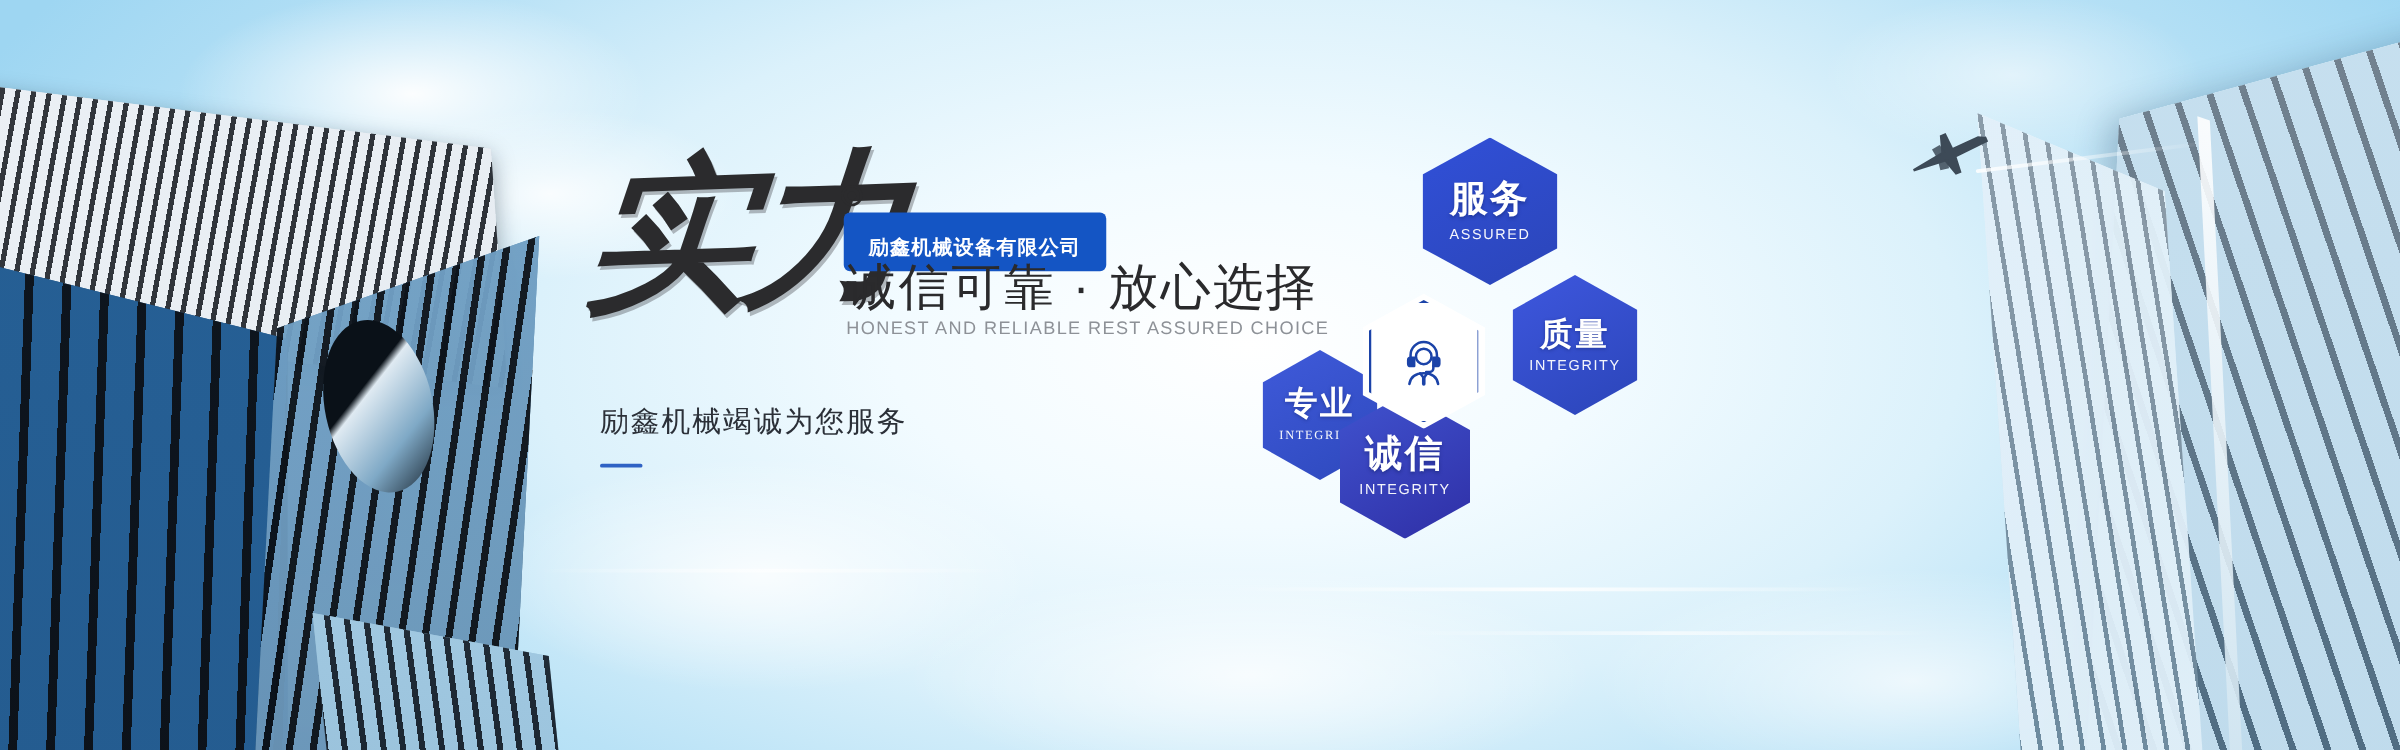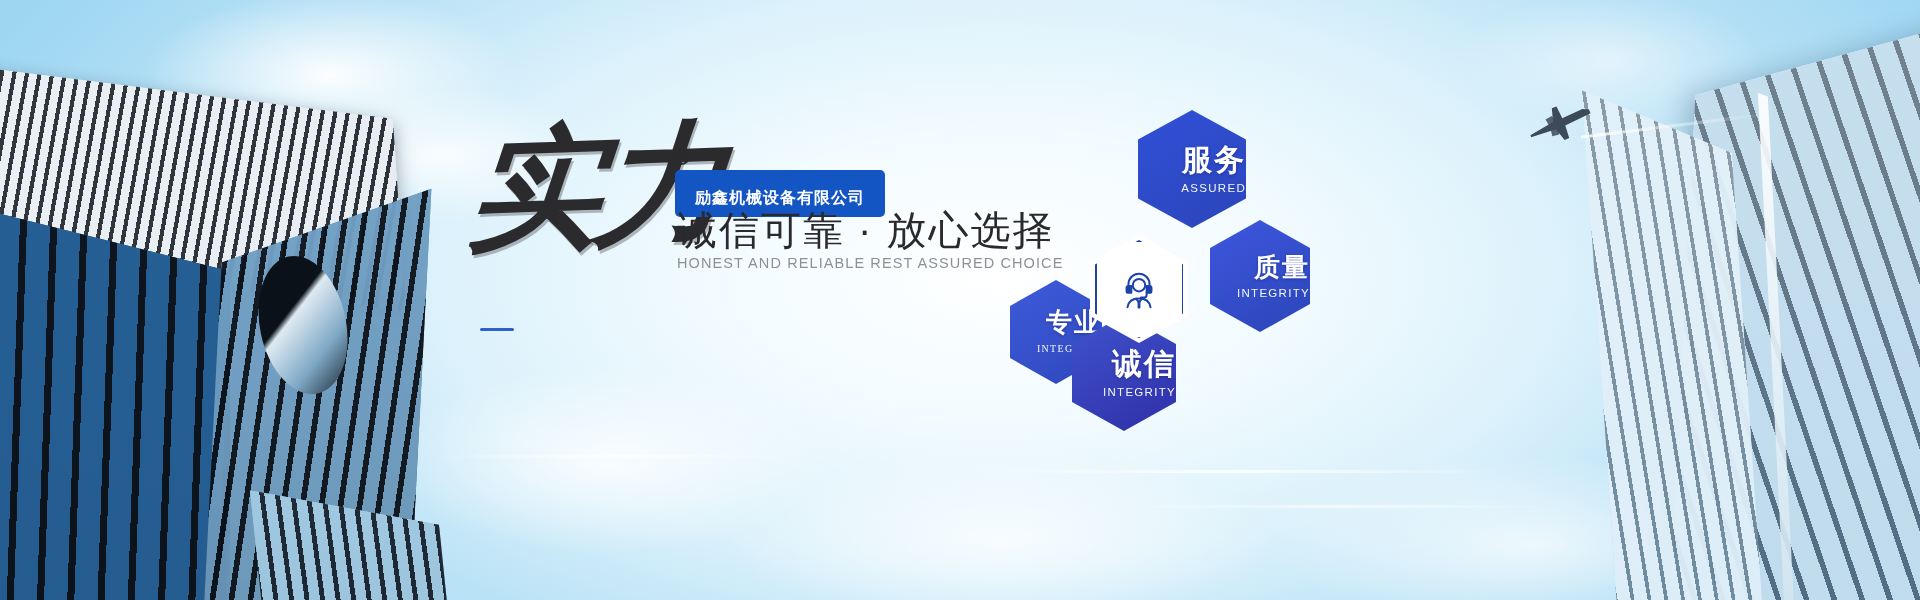--- a/index.html
+++ b/index.html
@@ -201,21 +201,21 @@
     border-radius:2px;
   }
 
   
   .hex-cluster { position:absolute; left:1080px; top:110px; width:300px; height:400px; }
 
   .hex {
     position:absolute;
     clip-path:polygon(50% 0%, 100% 25%, 100% 75%, 50% 100%, 0% 75%, 0% 25%);
     display:flex; flex-direction:column;
-    align-items:flex-end; justify-content:center;
+    align-items:center; justify-content:center;
     color:#fff;
     text-align:center;
   }
   .hex .hx-cn {
     font-size:30px;
     font-weight:700;
     letter-spacing:2px;
     line-height:1;
     text-shadow:0 1px 3px rgba(0,20,70,.35);
   }
@@ -309,20 +309,21 @@
 
       <div class="badge">励鑫机械设备有限公司</div>
 
       <div class="tagline">
         <div class="cn">诚信可靠 · 放心选择</div>
         <div class="en">HONEST AND RELIABLE  REST ASSURED CHOICE</div>
       </div>
     </div>
 
     <div class="slogan">
+      <div class="line2">励鑫机械竭诚为您服务</div>
       <div class="rule"></div>
     </div>
   </div>
 
   <div class="hex-cluster">
 
     <div class="hex hex-service">
       <div class="hx-cn">服务</div>
       <div class="hx-en">ASSURED</div>
     </div>

